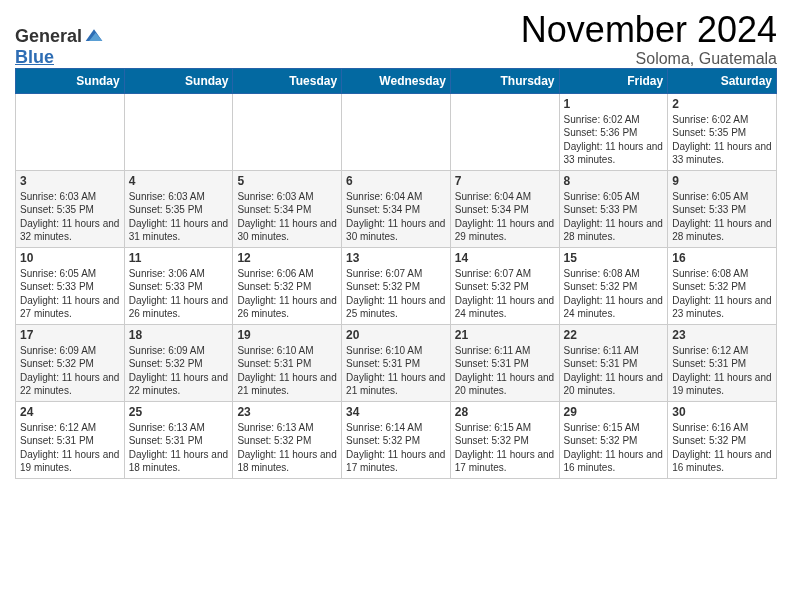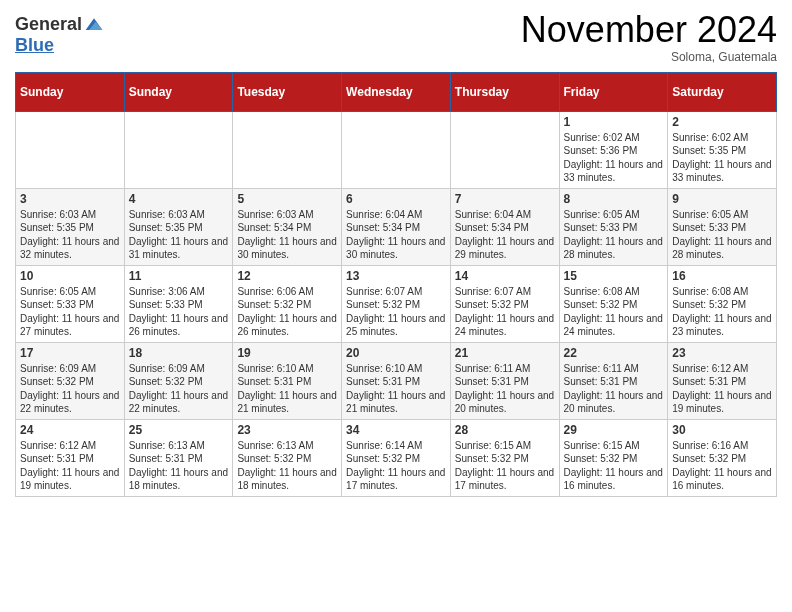--- a/index.html
+++ b/index.html
@@ -10,22 +10,21 @@
       min-height: 612px;
       padding: 0;
     }
     .container {
       width: 792px;
       padding: 10px 15px 15px 15px;
     }
     .header {
       display: flex;
       justify-content: space-between;
-      align-items: flex-start;
-      margin-bottom: 8px;
+      align-items: flex-end;
     }
     .logo {
       display: flex;
       flex-direction: column;
       align-items: flex-start;
       padding-top: 4px;
     }
     .logo-text {
       display: flex;
       align-items: center;
@@ -49,35 +48,35 @@
     .title-section {
       text-align: right;
     }
     .month-title {
       font-size: 36px;
       font-weight: normal;
       color: #000000;
       line-height: 1.1;
     }
     .location {
-      font-size: 12px;
+      font-size: 16px;
       color: #555;
     }
     .calendar {
       width: 100%;
       border-collapse: collapse;
       border: 1px solid #ccc;
     }
     .calendar th {
-      background-color: #b91c1c;
+      background-color: #0369a1;
       color: #fff;
       font-size: 12px;
       font-weight: bold;
-      padding: 12px 4px;
-      text-align: left;
+      padding: 5px 4px;
+      text-align: right;
       border: 1px solid #2563a8;
     }
     .calendar td {
       width: calc(100% / 7);
       vertical-align: top;
       padding: 3px 4px;
       border: 1px solid #ccc;
       font-size: 10px;
       color: #333;
       background: #fff;

